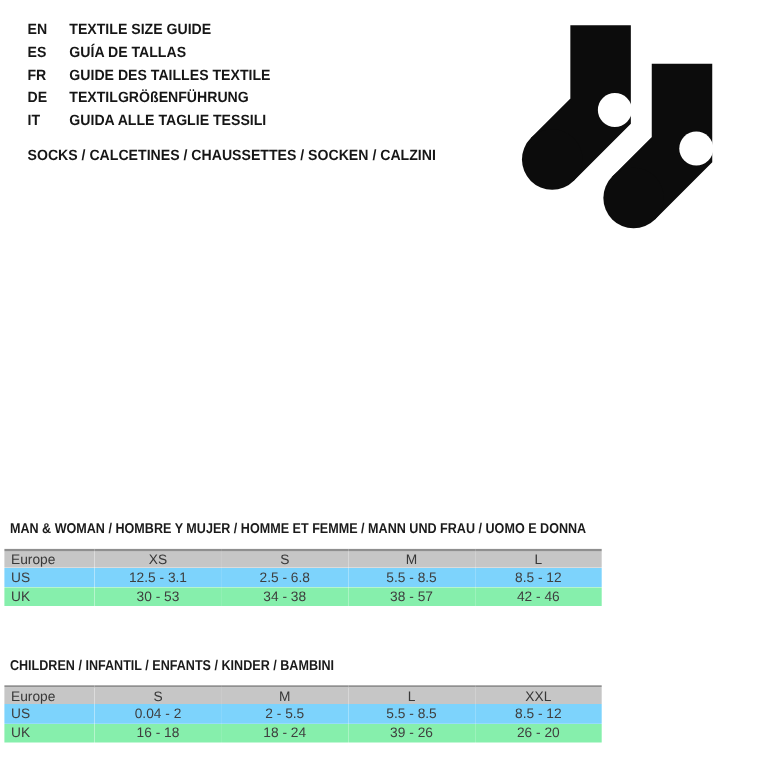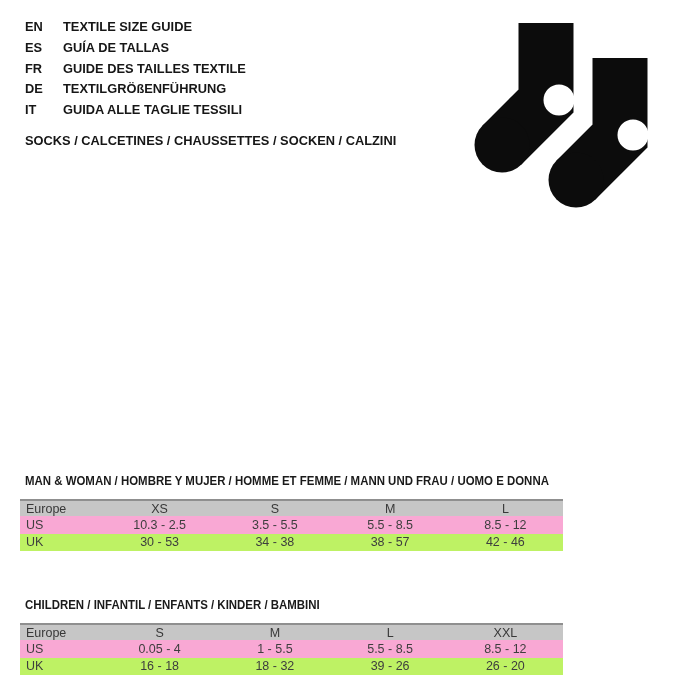--- a/index.html
+++ b/index.html
@@ -21,39 +21,39 @@
     position:absolute; left:25px; top:133px;
     font-size:13.5px; font-weight:bold; color:#161616; line-height:16px;
     white-space:nowrap;
     transform:scaleX(0.95); transform-origin:left top;
   }
 
   
   .socks-svg { position:absolute; left:455px; top:0; width:245px; height:225px; }
 
   
-  .table-block { position:absolute; left:20px; width:543px; }
+  .table-block { position:absolute; left:4px; width:543px; }
   #table-0 { top:473px; }
   #table-1 { top:597px; }
   .tbl-title {
     margin:0 0 10px 5px; font-size:13px; font-weight:bold; color:#1a1a1a;
     line-height:16px; white-space:nowrap;
     transform:scaleX(0.88); transform-origin:left top;
   }
   table.size-table {
     width:543px; table-layout:fixed; border-collapse:collapse;
     border-top:2px solid #8f8f8f;
   }
   table.size-table th, table.size-table td {
     font-size:12.5px; font-weight:normal; color:#3e3e3e;
     padding:0; text-align:center; white-space:nowrap; overflow:hidden;
   }
   table.size-table thead tr { background:#c6c6c6; height:16px; }
-  table.size-table tbody tr { height:17.5px; background:#f9a8d4; }
-  table.size-table tbody tr:nth-child(2) { background:#bef264; }
+  table.size-table tbody tr { height:17.5px; background:#7dd3fc; }
+  table.size-table tbody tr:nth-child(2) { background:#86efac; }
   table.size-table th.col-region, table.size-table td.col-region {
     text-align:left; padding-left:6px;
   }
   table.size-table thead th { color:#383838; }
 </style>
 </head>
 <body>
 
 <div class="canvas">
 
@@ -113,22 +113,22 @@
             <th class="col-region">Europe</th>
             <th class="">XS</th>
             <th class="">S</th>
             <th class="">M</th>
             <th class="">L</th>
           </tr>
         </thead>
         <tbody>
           <tr>
             <td class="col-region">US</td>
-            <td>10.3 - 2.5</td>
-            <td>3.5 - 5.5</td>
+            <td>12.5 - 3.1</td>
+            <td>2.5 - 6.8</td>
             <td>5.5 - 8.5</td>
             <td>8.5 - 12</td>
           </tr>
           <tr>
             <td class="col-region">UK</td>
             <td>30 - 53</td>
             <td>34 - 38</td>
             <td>38 - 57</td>
             <td>42 - 46</td>
           </tr>
@@ -151,29 +151,29 @@
             <th class="col-region">Europe</th>
             <th class="">S</th>
             <th class="">M</th>
             <th class="">L</th>
             <th class="">XXL</th>
           </tr>
         </thead>
         <tbody>
           <tr>
             <td class="col-region">US</td>
-            <td>0.05 - 4</td>
-            <td>1 - 5.5</td>
+            <td>0.04 - 2</td>
+            <td>2 - 5.5</td>
             <td>5.5 - 8.5</td>
             <td>8.5 - 12</td>
           </tr>
           <tr>
             <td class="col-region">UK</td>
             <td>16 - 18</td>
-            <td>18 - 32</td>
+            <td>18 - 24</td>
             <td>39 - 26</td>
             <td>26 - 20</td>
           </tr>
         </tbody>
       </table>
     </section>
 
 </div>
 
 </body></html>

